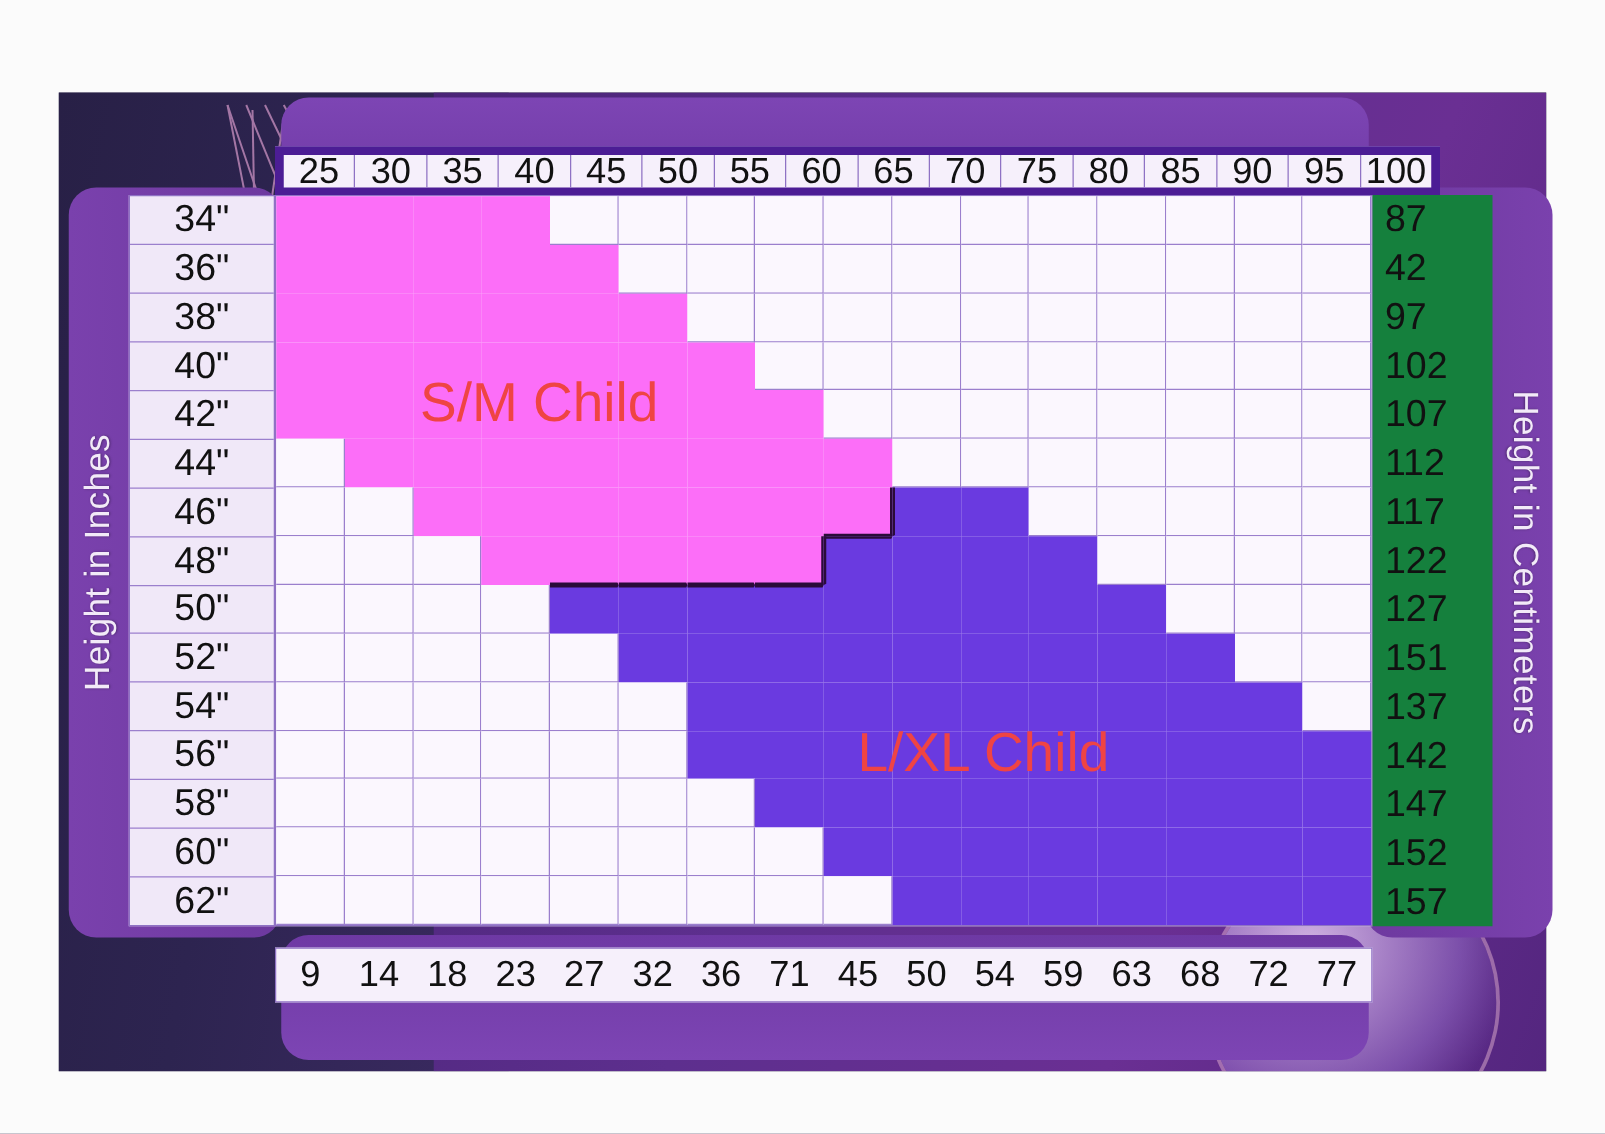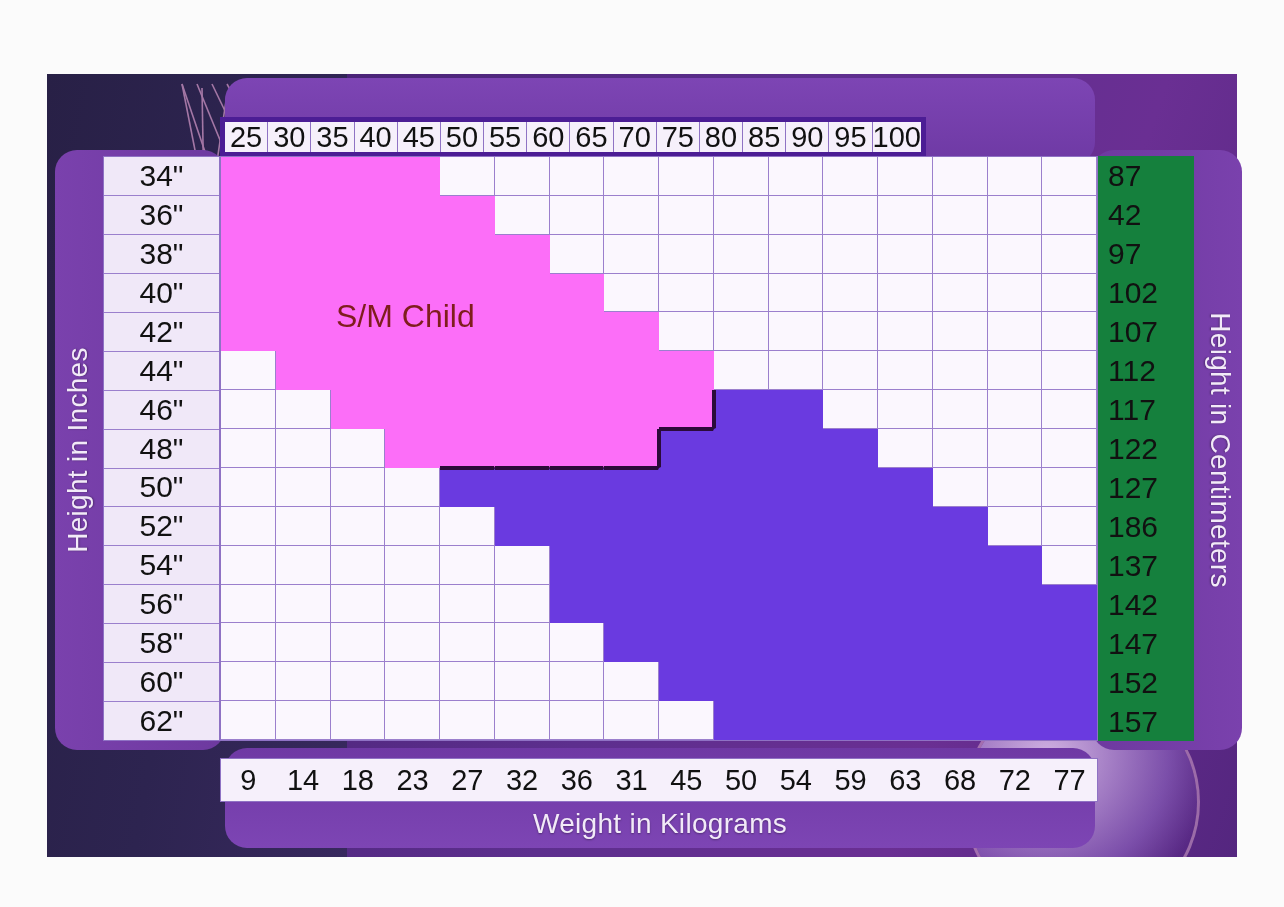--- a/index.html
+++ b/index.html
@@ -48,22 +48,22 @@
   }
   #t-pounds{left:225px;top:78px;width:870px;height:46px;display:flex;align-items:center;justify-content:center;}
   #t-kilos{left:225px;top:802px;width:870px;height:44px;display:flex;align-items:center;justify-content:center;}
   #t-inches{left:-142px;top:430px;width:440px;height:40px;display:flex;align-items:center;justify-content:center;
     transform:rotate(-90deg);}
   #t-cm{left:1000px;top:430px;width:440px;height:40px;display:flex;align-items:center;justify-content:center;
     transform:rotate(90deg);}
 
   
   .lbs-row{
-    position:absolute;left:220px;top:117px;width:706px;height:40px;
-    display:flex;background:#f6f0fb;border:5px solid #4c1d95;box-sizing:border-box;
+    position:absolute;left:220px;top:117px;width:932px;height:40px;
+    display:flex;background:#f6f0fb;border:7px solid #4c1d95;box-sizing:border-box;
   }
   .lbs-cell{
     flex:1 1 0;border-right:1px solid #8f72c4;box-sizing:border-box;
     display:flex;align-items:center;justify-content:center;
     font-size:29px;color:#111;font-weight:400;
   }
   .lbs-cell:last-child{border-right:none;}
 
   
   .kg-row{
@@ -112,21 +112,21 @@
   }
   .cell{
     border-right:1px solid #9b7fcd;border-bottom:1px solid #9b7fcd;
     box-sizing:border-box;
   }
   .cell.c-empty{background:#fbf7fe;}
   .cell.c-sm{background:#fc6ef8;border-right-color:transparent;border-bottom-color:transparent;}
   .cell.c-lxl{background:#6a3ae0;border-right-color:transparent;border-bottom-color:transparent;}
 
   .region-label{
-    position:absolute;font-size:32px;color:#7f1d1d;white-space:nowrap;
+    position:absolute;font-size:44px;color:#ef4444;white-space:nowrap;
     pointer-events:none;
   }
   #lab-sm{left:336px;top:298px;}
   #lab-lxl{left:686px;top:578px;}
 </style>
 </head>
 <body>
 
 <div class="stage">
 
@@ -154,21 +154,20 @@
       </g>
     </svg>
     <div class="sphere"></div>
   </div>
 
   <div class="frame frame-top"></div>
   <div class="frame frame-left"></div>
   <div class="frame frame-right"></div>
   <div class="frame frame-bottom"></div>
 
-  <div class="axis-title" id="t-kilos">Weight in Kilograms</div>
   <div class="axis-title" id="t-inches">Height in Inches</div>
   <div class="axis-title" id="t-cm">Height in Centimeters</div>
 
   <div class="lbs-row" id="lbs-row">
       <div class="lbs-cell">25</div>
       <div class="lbs-cell">30</div>
       <div class="lbs-cell">35</div>
       <div class="lbs-cell">40</div>
       <div class="lbs-cell">45</div>
       <div class="lbs-cell">50</div>
@@ -445,41 +444,42 @@
   <div class="cm-col" id="cm-col">
       <div class="cm-cell">87</div>
       <div class="cm-cell">42</div>
       <div class="cm-cell">97</div>
       <div class="cm-cell">102</div>
       <div class="cm-cell">107</div>
       <div class="cm-cell">112</div>
       <div class="cm-cell">117</div>
       <div class="cm-cell">122</div>
       <div class="cm-cell">127</div>
-      <div class="cm-cell">186</div>
+      <div class="cm-cell">151</div>
       <div class="cm-cell">137</div>
       <div class="cm-cell">142</div>
       <div class="cm-cell">147</div>
       <div class="cm-cell">152</div>
       <div class="cm-cell">157</div>
     </div>
   <div class="kg-row" id="kg-row">
       <div class="kg-cell">9</div>
       <div class="kg-cell">14</div>
       <div class="kg-cell">18</div>
       <div class="kg-cell">23</div>
       <div class="kg-cell">27</div>
       <div class="kg-cell">32</div>
       <div class="kg-cell">36</div>
-      <div class="kg-cell">31</div>
+      <div class="kg-cell">71</div>
       <div class="kg-cell">45</div>
       <div class="kg-cell">50</div>
       <div class="kg-cell">54</div>
       <div class="kg-cell">59</div>
       <div class="kg-cell">63</div>
       <div class="kg-cell">68</div>
       <div class="kg-cell">72</div>
       <div class="kg-cell">77</div>
     </div>
 
   <div class="region-label" id="lab-sm">S/M  Child</div>
+  <div class="region-label" id="lab-lxl">L/XL  Child</div>
 
 </div>
 
 </body></html>

